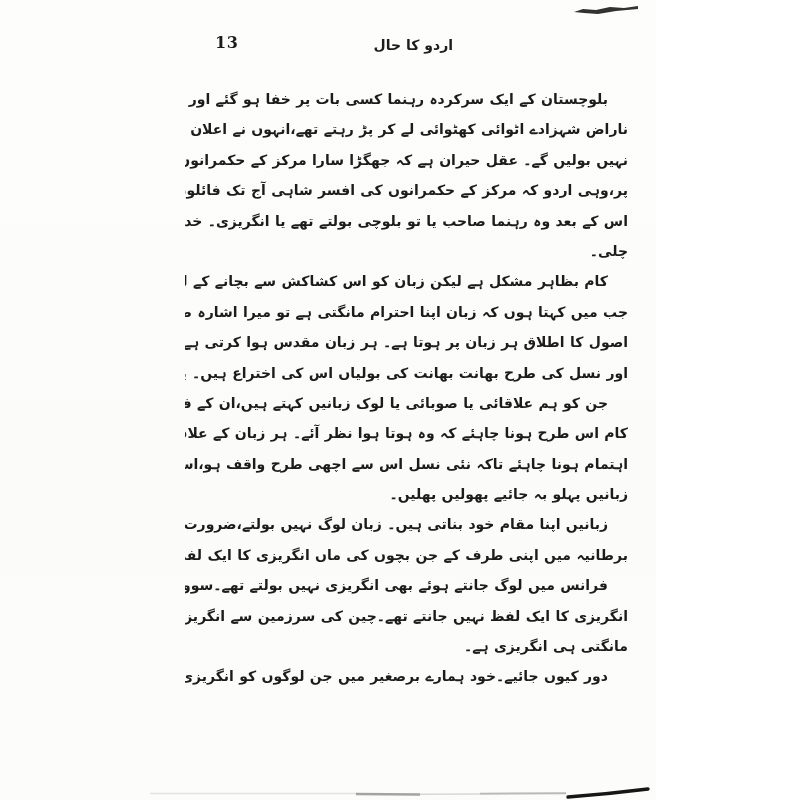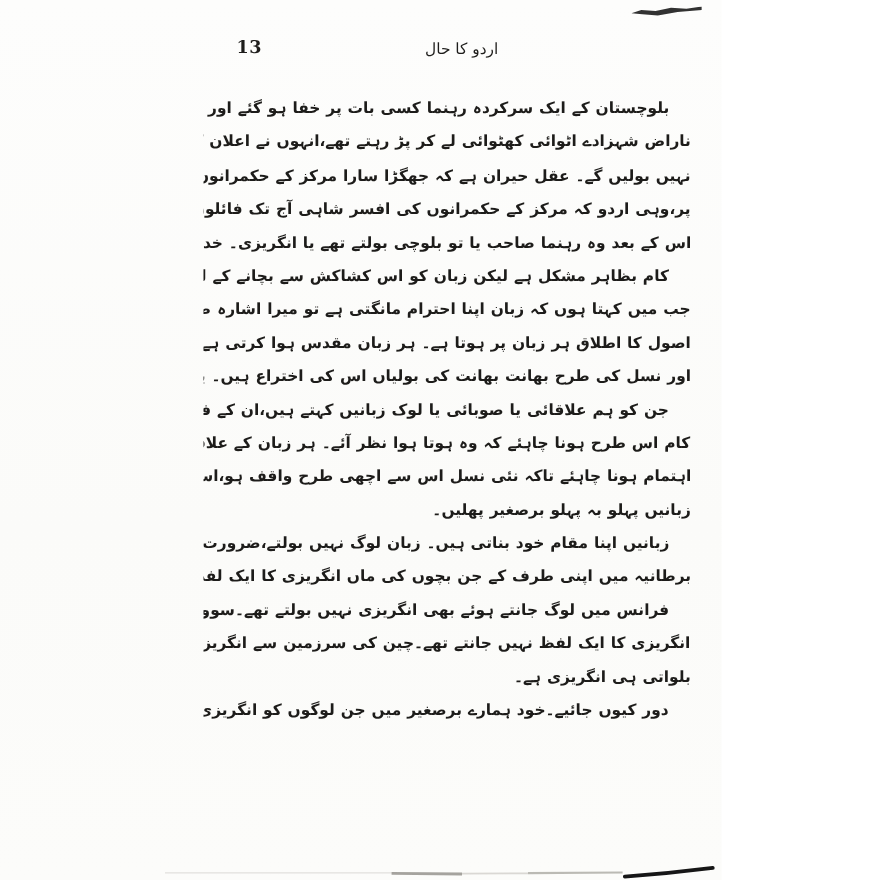--- a/index.html
+++ b/index.html
@@ -25,21 +25,21 @@
     font-weight: bold;
     color: #1e1d1b;
     letter-spacing: 0.5px;
   }
   .running-head {
     position: absolute;
     right: 203px;
     top: 37px;
     direction: rtl;
     font-size: 14px;
-    font-weight: normal;
+    font-weight: bold;
     color: #1e1d1b;
     white-space: nowrap;
     margin-left: 28px;
   }
   .text-block {
     position: absolute;
     left: 185px;
     top: 84px;
     width: 443px;
     direction: rtl;
@@ -81,33 +81,34 @@
   <div class="page-number">13</div>
 
   <div class="running-head">اردو کا حال</div>
 
   <div class="text-block">
       <div class="line indent">بلوچستان کے ایک سرکردہ رہنما کسی بات پر خفا ہو گئے اور جیسے پرانے زمانے میں</div>
       <div class="line">ناراض شہزادے اٹوائی کھٹوائی لے کر پڑ رہتے تھے،انہوں نے اعلان کر دیا کہ آج کے بعد وہ اردو</div>
       <div class="line">نہیں بولیں گے۔ عقل حیران ہے کہ جھگڑا سارا مرکز کے حکمرانوں سے ہوا اور بجلی گری اردو زبان</div>
       <div class="line">پر،وہی اردو کہ مرکز کے حکمرانوں کی افسر شاہی آج تک فائلوں پر یہ زبان لکھنے سے انکاری ہے۔</div>
       <div class="line">اس کے بعد وہ رہنما صاحب یا تو بلوچی بولتے تھے یا انگریزی۔ خدا جانے یہ روٹھا روٹھی کتنے عرصے</div>
+      <div class="line">چلی۔</div>
       <div class="line indent">کام بظاہر مشکل ہے لیکن زبان کو اس کشاکش سے بچانے کے لئے کچھ ہونا چاہئے۔</div>
       <div class="line">جب میں کہتا ہوں کہ زبان اپنا احترام مانگتی ہے تو میرا اشارہ صرف اردو کی طرف نہیں ہوتا۔ اس</div>
       <div class="line">اصول کا اطلاق ہر زبان پر ہوتا ہے۔ ہر زبان مقدس ہوا کرتی ہے۔ خود اللہ کہتا ہے کہ رنگ،روپ</div>
       <div class="line">اور نسل کی طرح بھانت بھانت کی بولیاں اس کی اختراع ہیں۔ یہی بات ہے تو ساری ہی زبانیں</div>
       <div class="line indent">جن کو ہم علاقائی یا صوبائی یا لوک زبانیں کہتے ہیں،ان کے فروغ اور ترویج کے لئے</div>
       <div class="line">کام اس طرح ہونا چاہئے کہ وہ ہوتا ہوا نظر آئے۔ ہر زبان کے علاقے میں اس کی تعلیم کا موثر</div>
       <div class="line">اہتمام ہونا چاہئے تاکہ نئی نسل اس سے اچھی طرح واقف ہو،اس کا چلن عام ہو اور ایک سے زیادہ</div>
-      <div class="line">زبانیں پہلو بہ پہلو برصغیر پھلیں۔</div>
+      <div class="line">زبانیں پہلو بہ جائیے پھولیں پھلیں۔</div>
       <div class="line indent">زبانیں اپنا مقام خود بناتی ہیں۔ زبان لوگ نہیں بولتے،ضرورت ان سے بلواتی ہے۔</div>
       <div class="line">برطانیہ میں اپنی طرف کے جن بچوں کی ماں انگریزی کا ایک لفظ بھی نہیں سمجھ سکتی،اس کے بچے تمام</div>
       <div class="line indent">فرانس میں لوگ جانتے ہوئے بھی انگریزی نہیں بولتے تھے۔سوویت یونین والے</div>
       <div class="line">انگریزی کا ایک لفظ نہیں جانتے تھے۔چین کی سرزمین سے انگریزی کا گزر بھی نہ تھا۔اب ہر جگہ</div>
-      <div class="line">بلواتی ہی انگریزی ہے۔</div>
+      <div class="line">مانگتی ہی انگریزی ہے۔</div>
       <div class="line indent">دور کیوں جائیے۔خود ہمارے برصغیر میں جن لوگوں کو انگریزی نہیں آتی ان کا جینا</div>
     </div>
 
   <div class="smudge-top">
     <svg width="64" height="9" viewBox="0 0 64 9" xmlns="http://www.w3.org/2000/svg">
       <polygon points="0,6 9,3 22,4 36,1 50,2 64,0 64,3 42,5 24,8 10,7" fill="#161616" opacity="0.88"></polygon>
     </svg>
   </div>
 
   <div class="edge-bottom">

